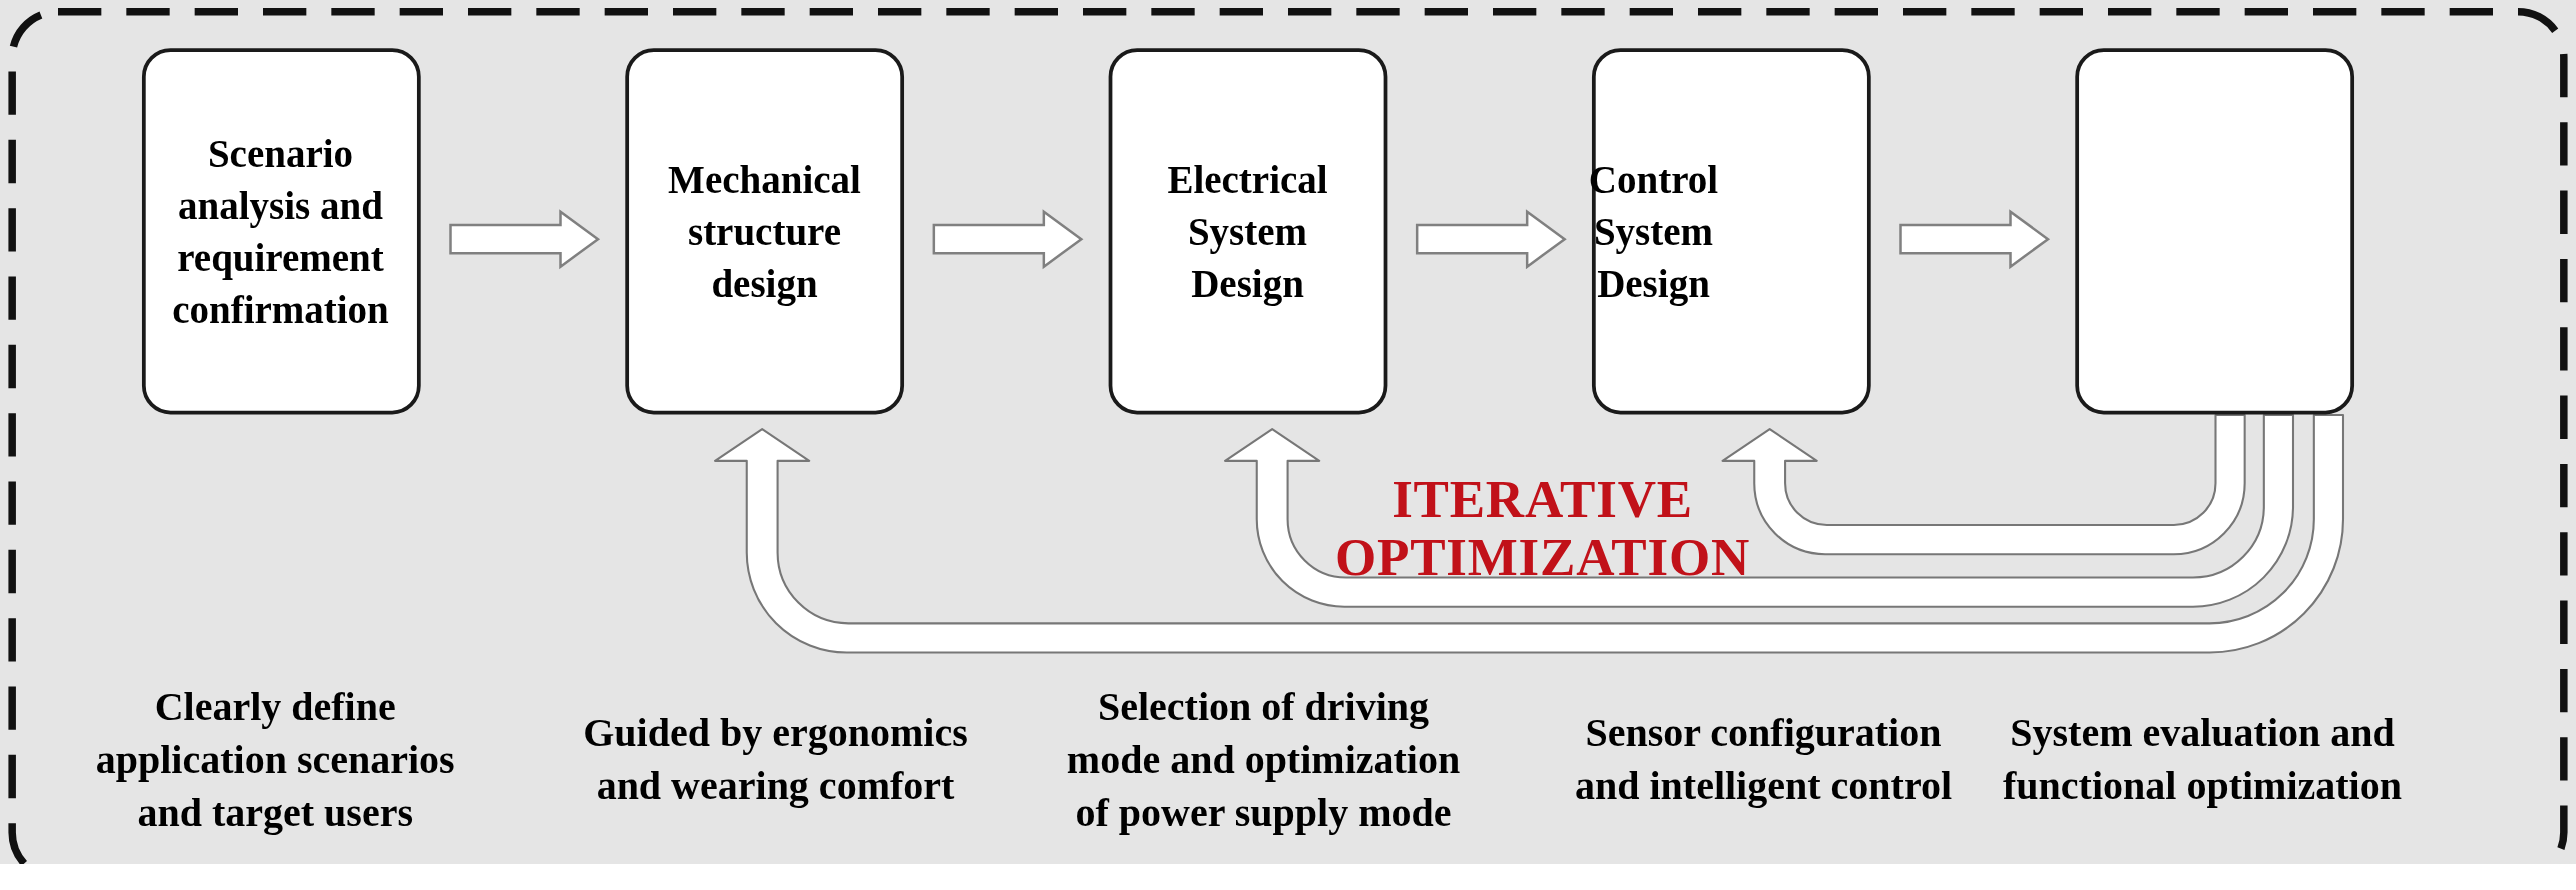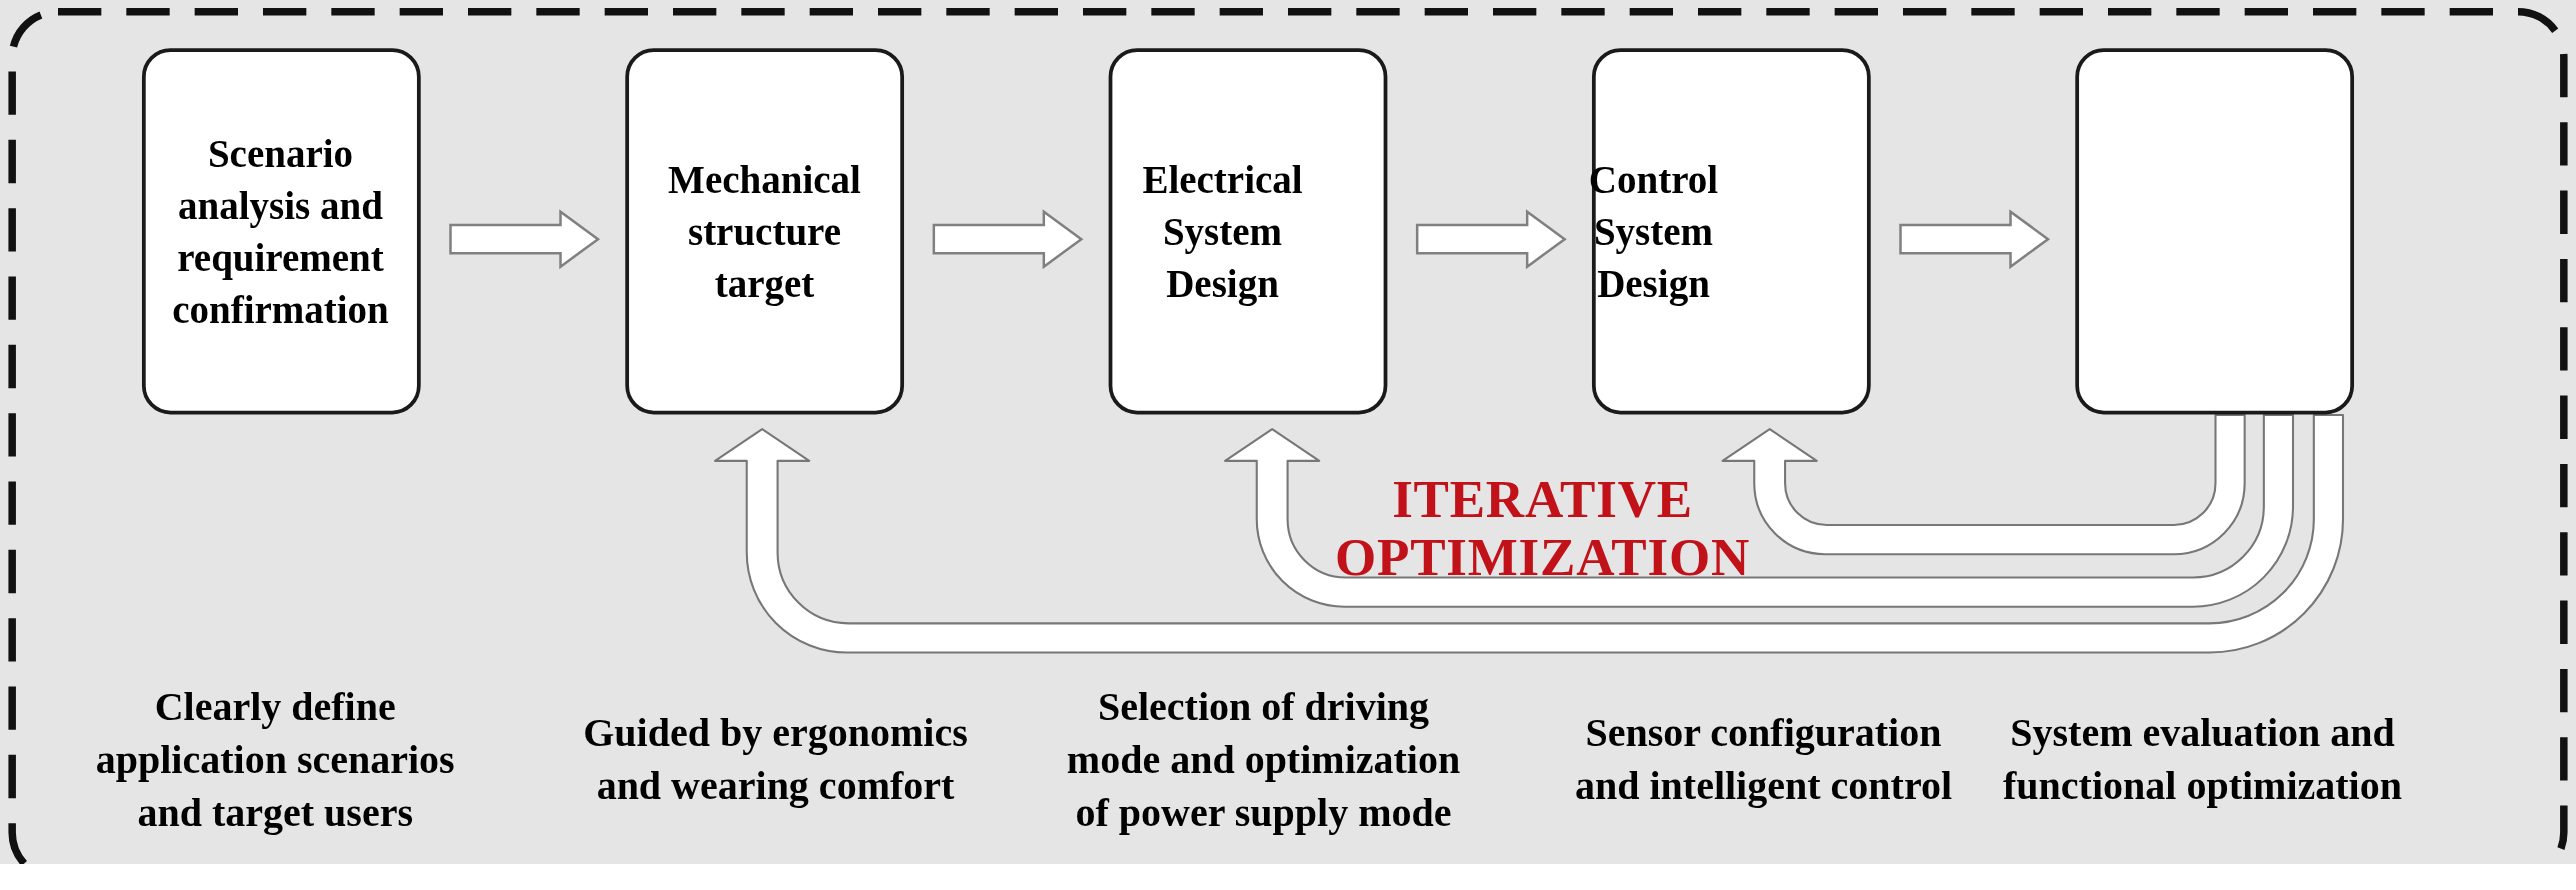--- a/index.html
+++ b/index.html
@@ -77,22 +77,22 @@
     <rect class="box-shape" x="1912" y="60" width="330" height="435" rx="32"></rect>
     <rect class="box-shape" x="2492" y="60" width="330" height="435" rx="32"></rect>
   </svg>
 
   <div class="label box-label" style="left:143px">Scenario
 analysis and
 requirement
 confirmation</div>
   <div class="label box-label" style="left:627px">Mechanical
 structure
-target</div>
-  <div class="label box-label" style="left:1085px">Electrical
+design</div>
+  <div class="label box-label" style="left:1110px">Electrical
 System
 Design</div>
   <div class="label box-label" style="left:1516px">Control
 System
 Design</div>
 
   <div class="label red-label">ITERATIVE
 OPTIMIZATION</div>
 
   <div class="label caption" style="left:16.7px">Clearly define

